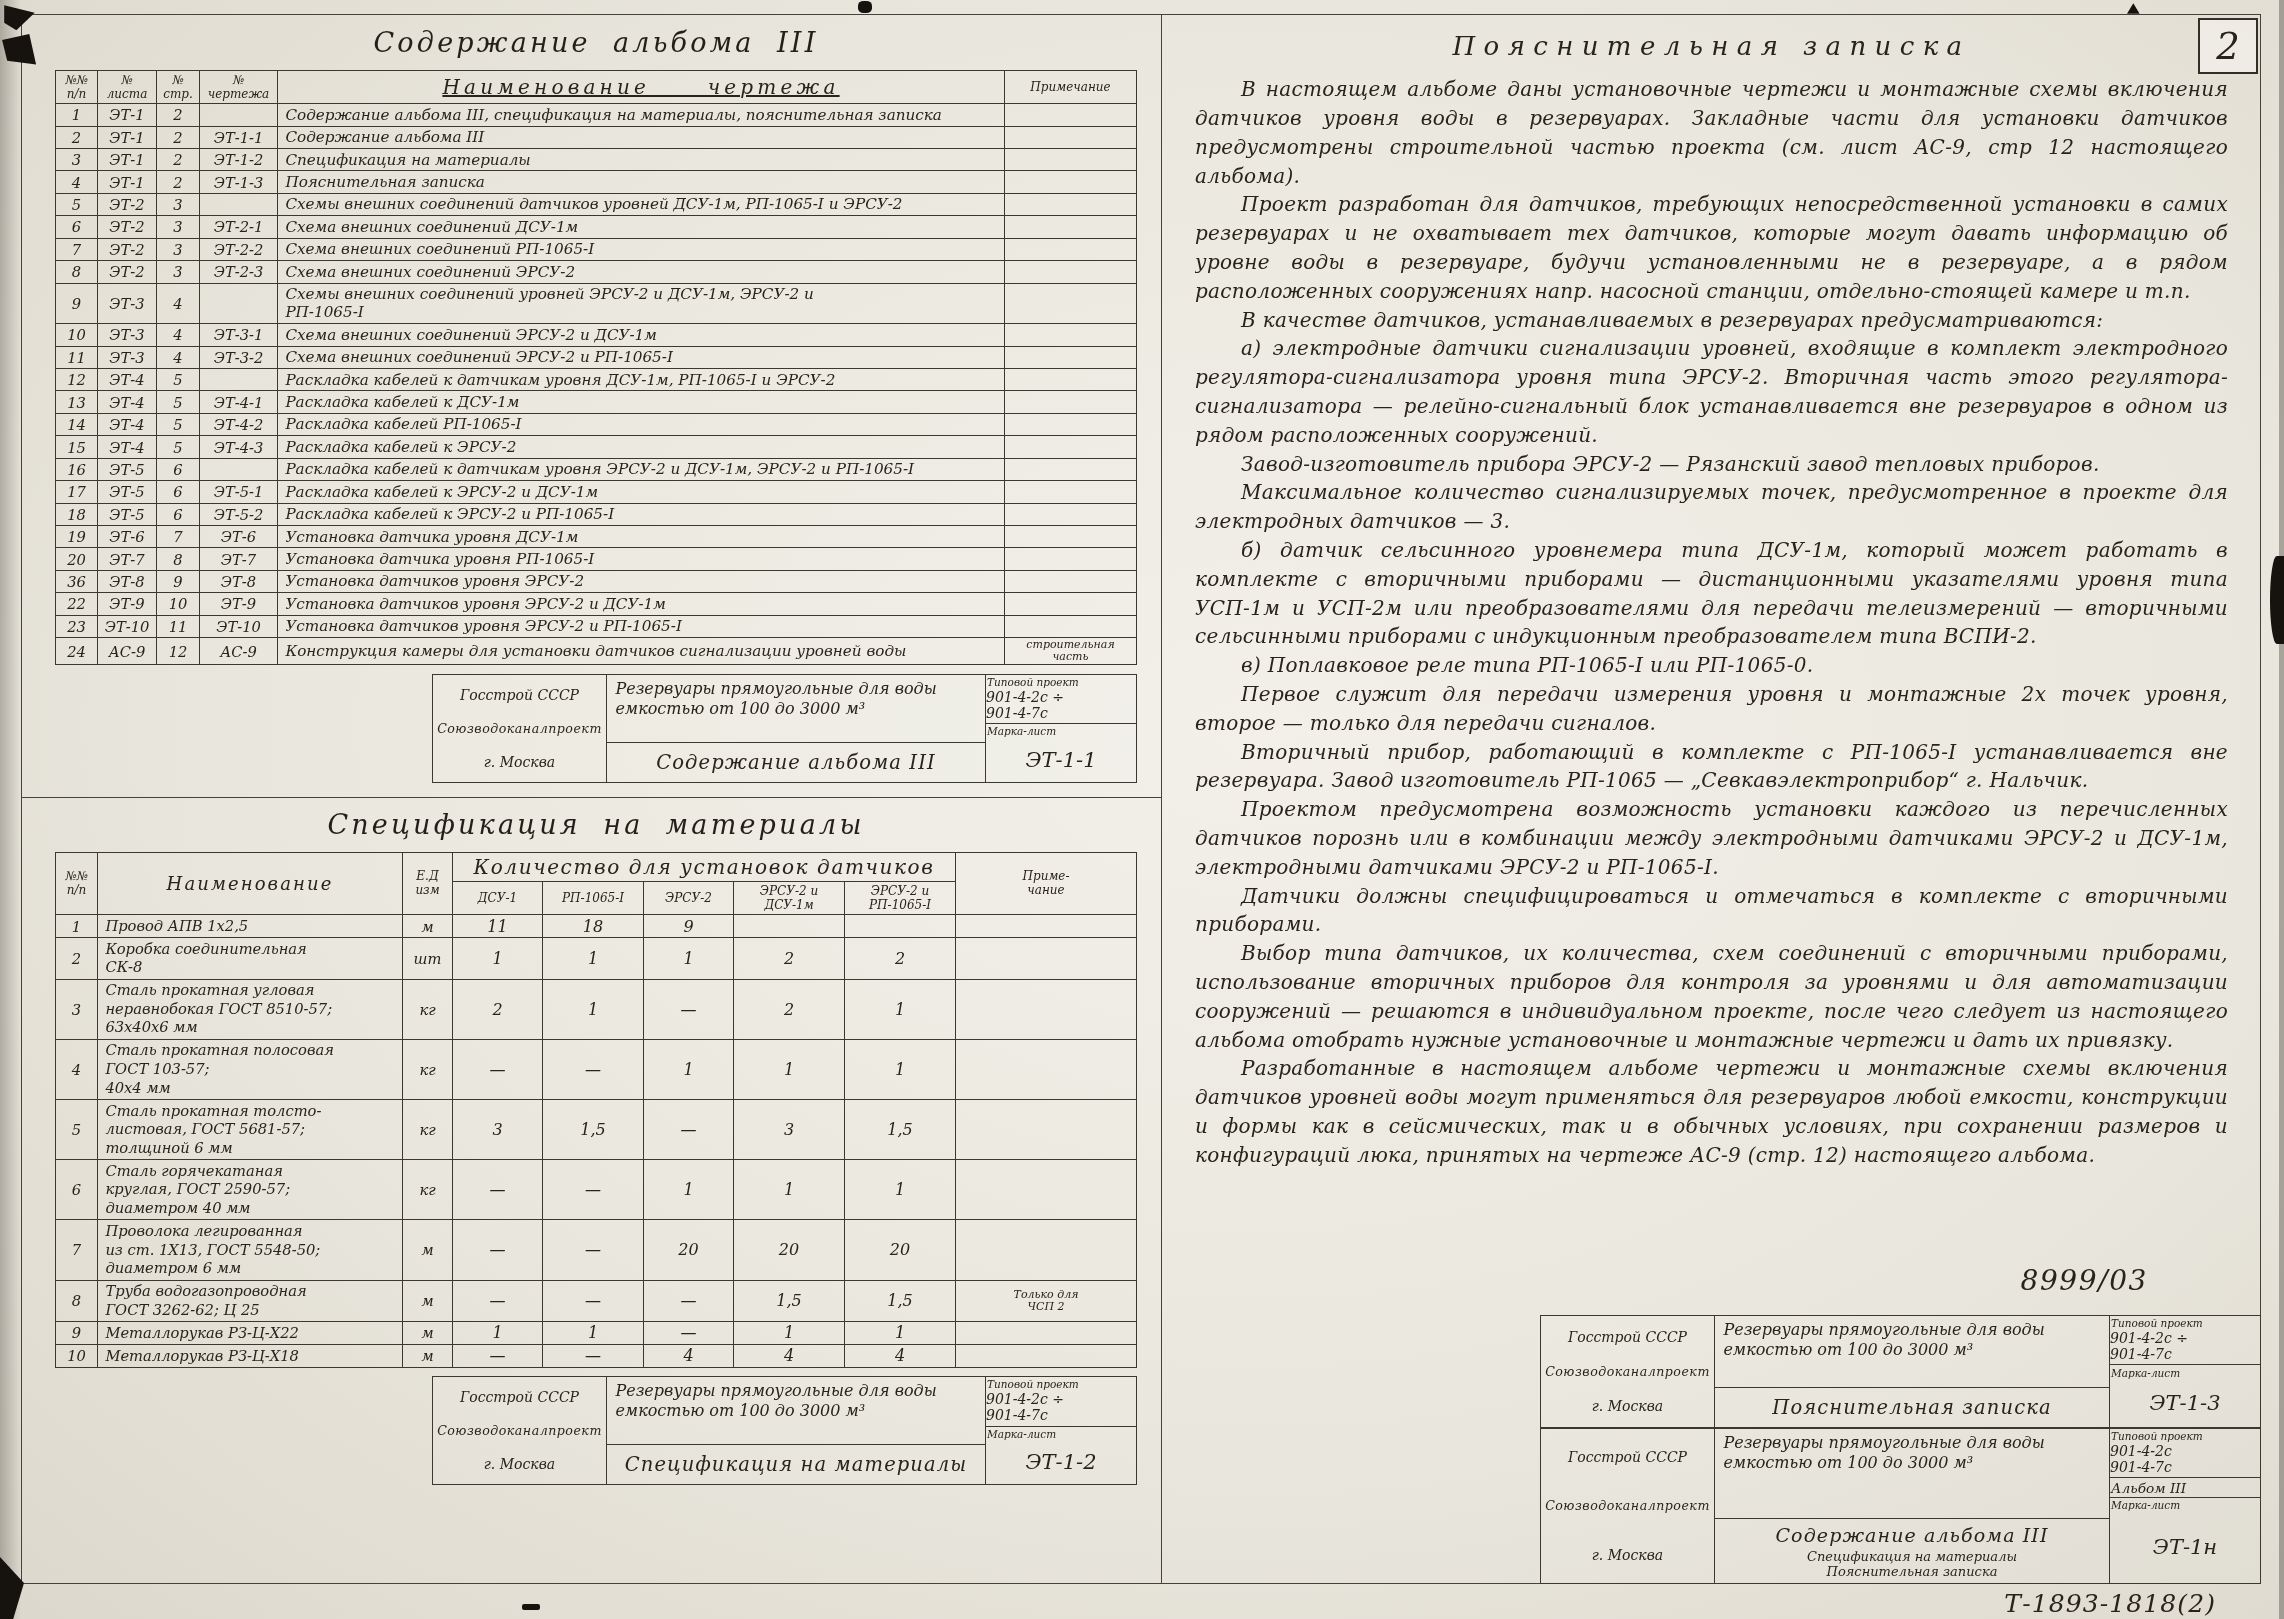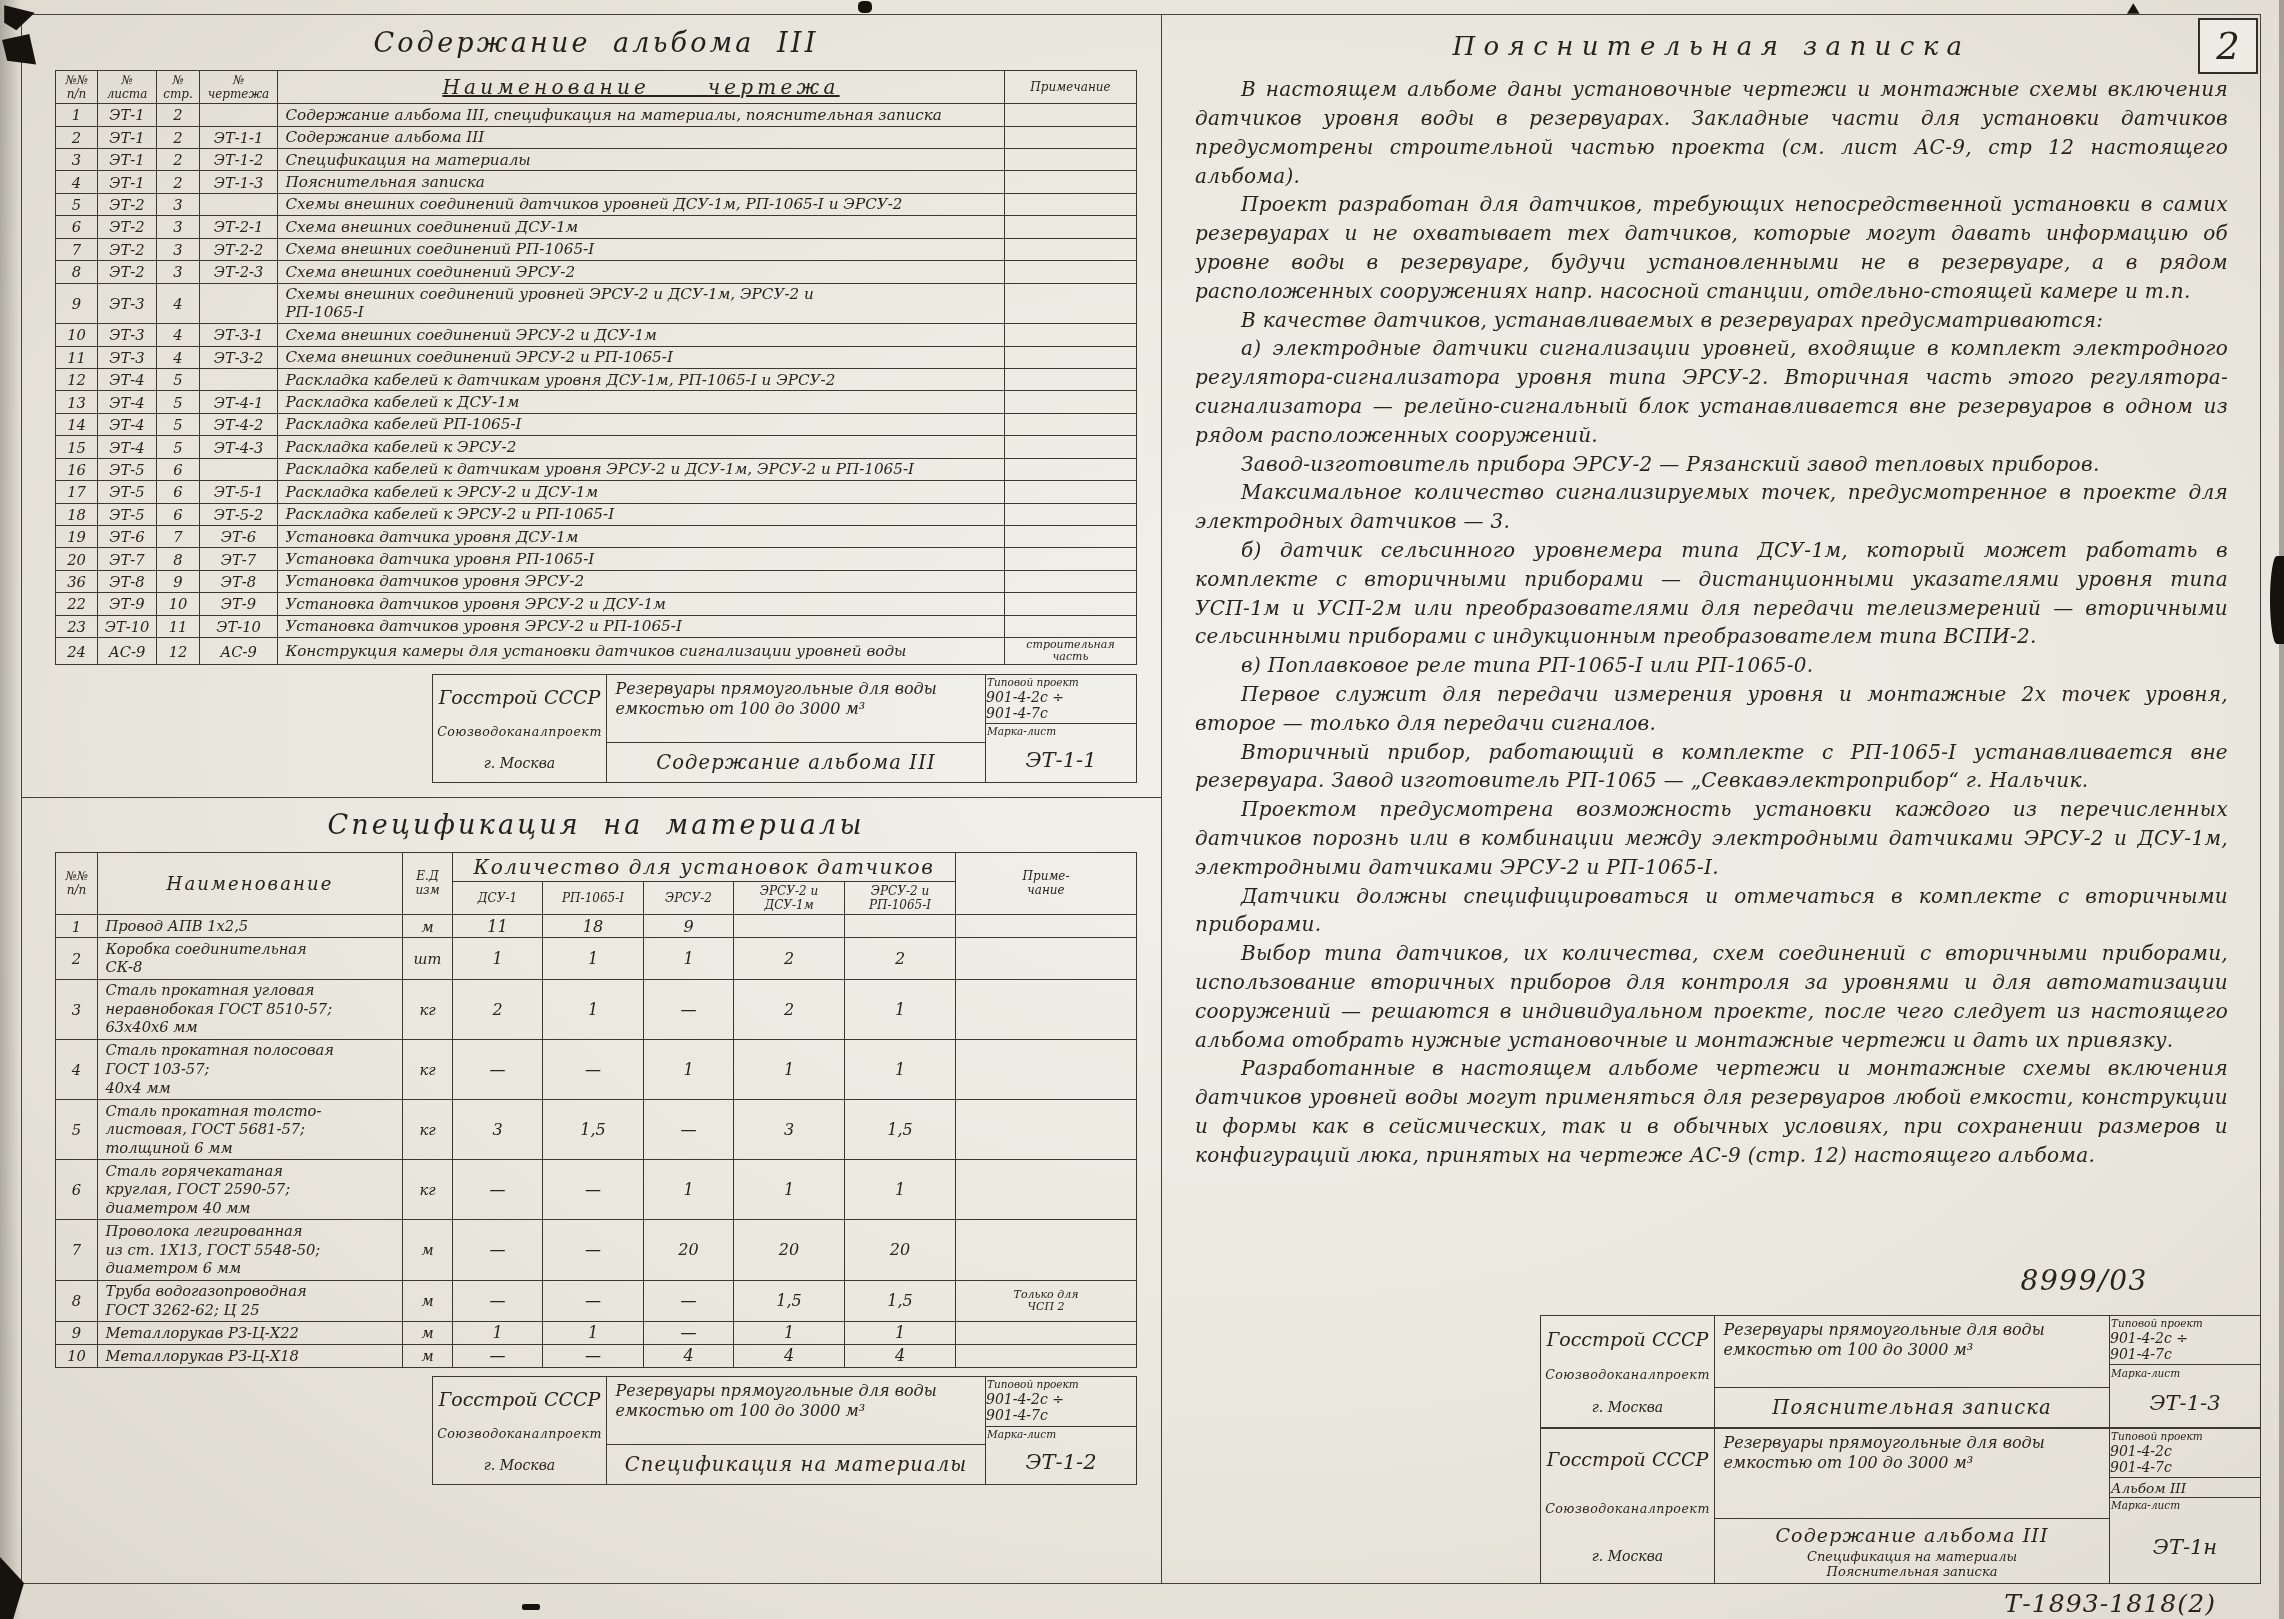--- a/index.html
+++ b/index.html
@@ -43,21 +43,21 @@
   .stamp-row { display: flex; justify-content: flex-end; margin-top: 8.4px; }
   .divider { border-top: 1.6px solid #46413a; margin: 13.7px -24px 11.6px -34px; }
 
   
   .stamp {
     display: grid; grid-template-columns: 174px 1fr 150px;
     border: 1.8px solid #3c372f; width: 705px; height: 109px; background: rgba(255,255,255,0.06);
   }
   .s-org { border-right: 1.6px solid #3c372f; display: flex; flex-direction: column;
            justify-content: space-around; text-align: center; padding: 3.2px 3.2px; }
-  .s-org1 { font-size: 19px; }
+  .s-org1 { font-size: 14px; }
   .s-org2 { font-size: 12.6px; letter-spacing: 0.5px; }
   .s-org3 { font-size: 14px; }
   .s-mid { border-right: 1.6px solid #3c372f; display: flex; flex-direction: column; }
   .s-project { flex: 1; font-size: 16px; line-height: 1.25; padding: 4.2px 8.4px;
                border-bottom: 1.6px solid #3c372f; }
   .s-doc { min-height: 39px; display: flex; align-items: center; justify-content: center;
            font-size: 19.5px; letter-spacing: 1.1px; text-align: center; padding: 2.1px; }
   .s-doc-sm { font-size: 13px; text-align: center; line-height: 1.15; }
   .s-tp { display: flex; flex-direction: column; }
   .s-label { font-size: 10.5px; padding: 1.1px; }

